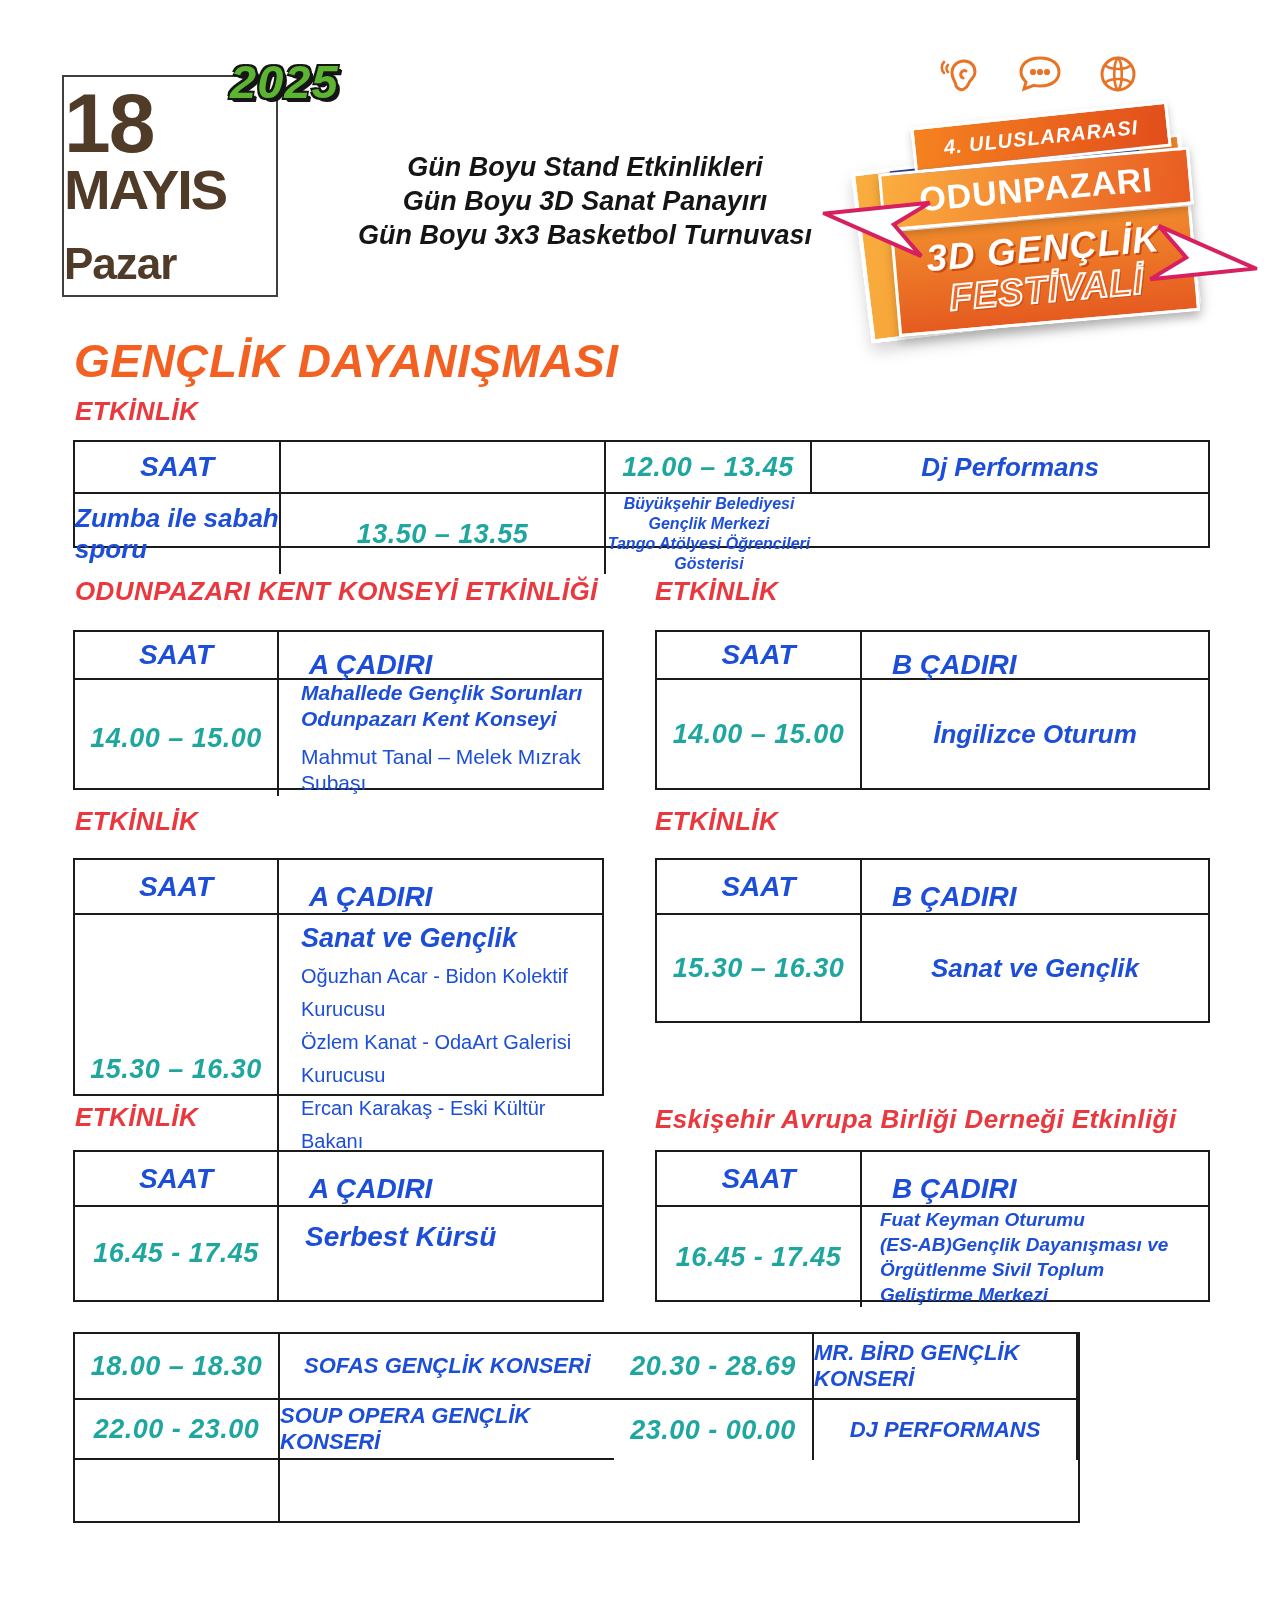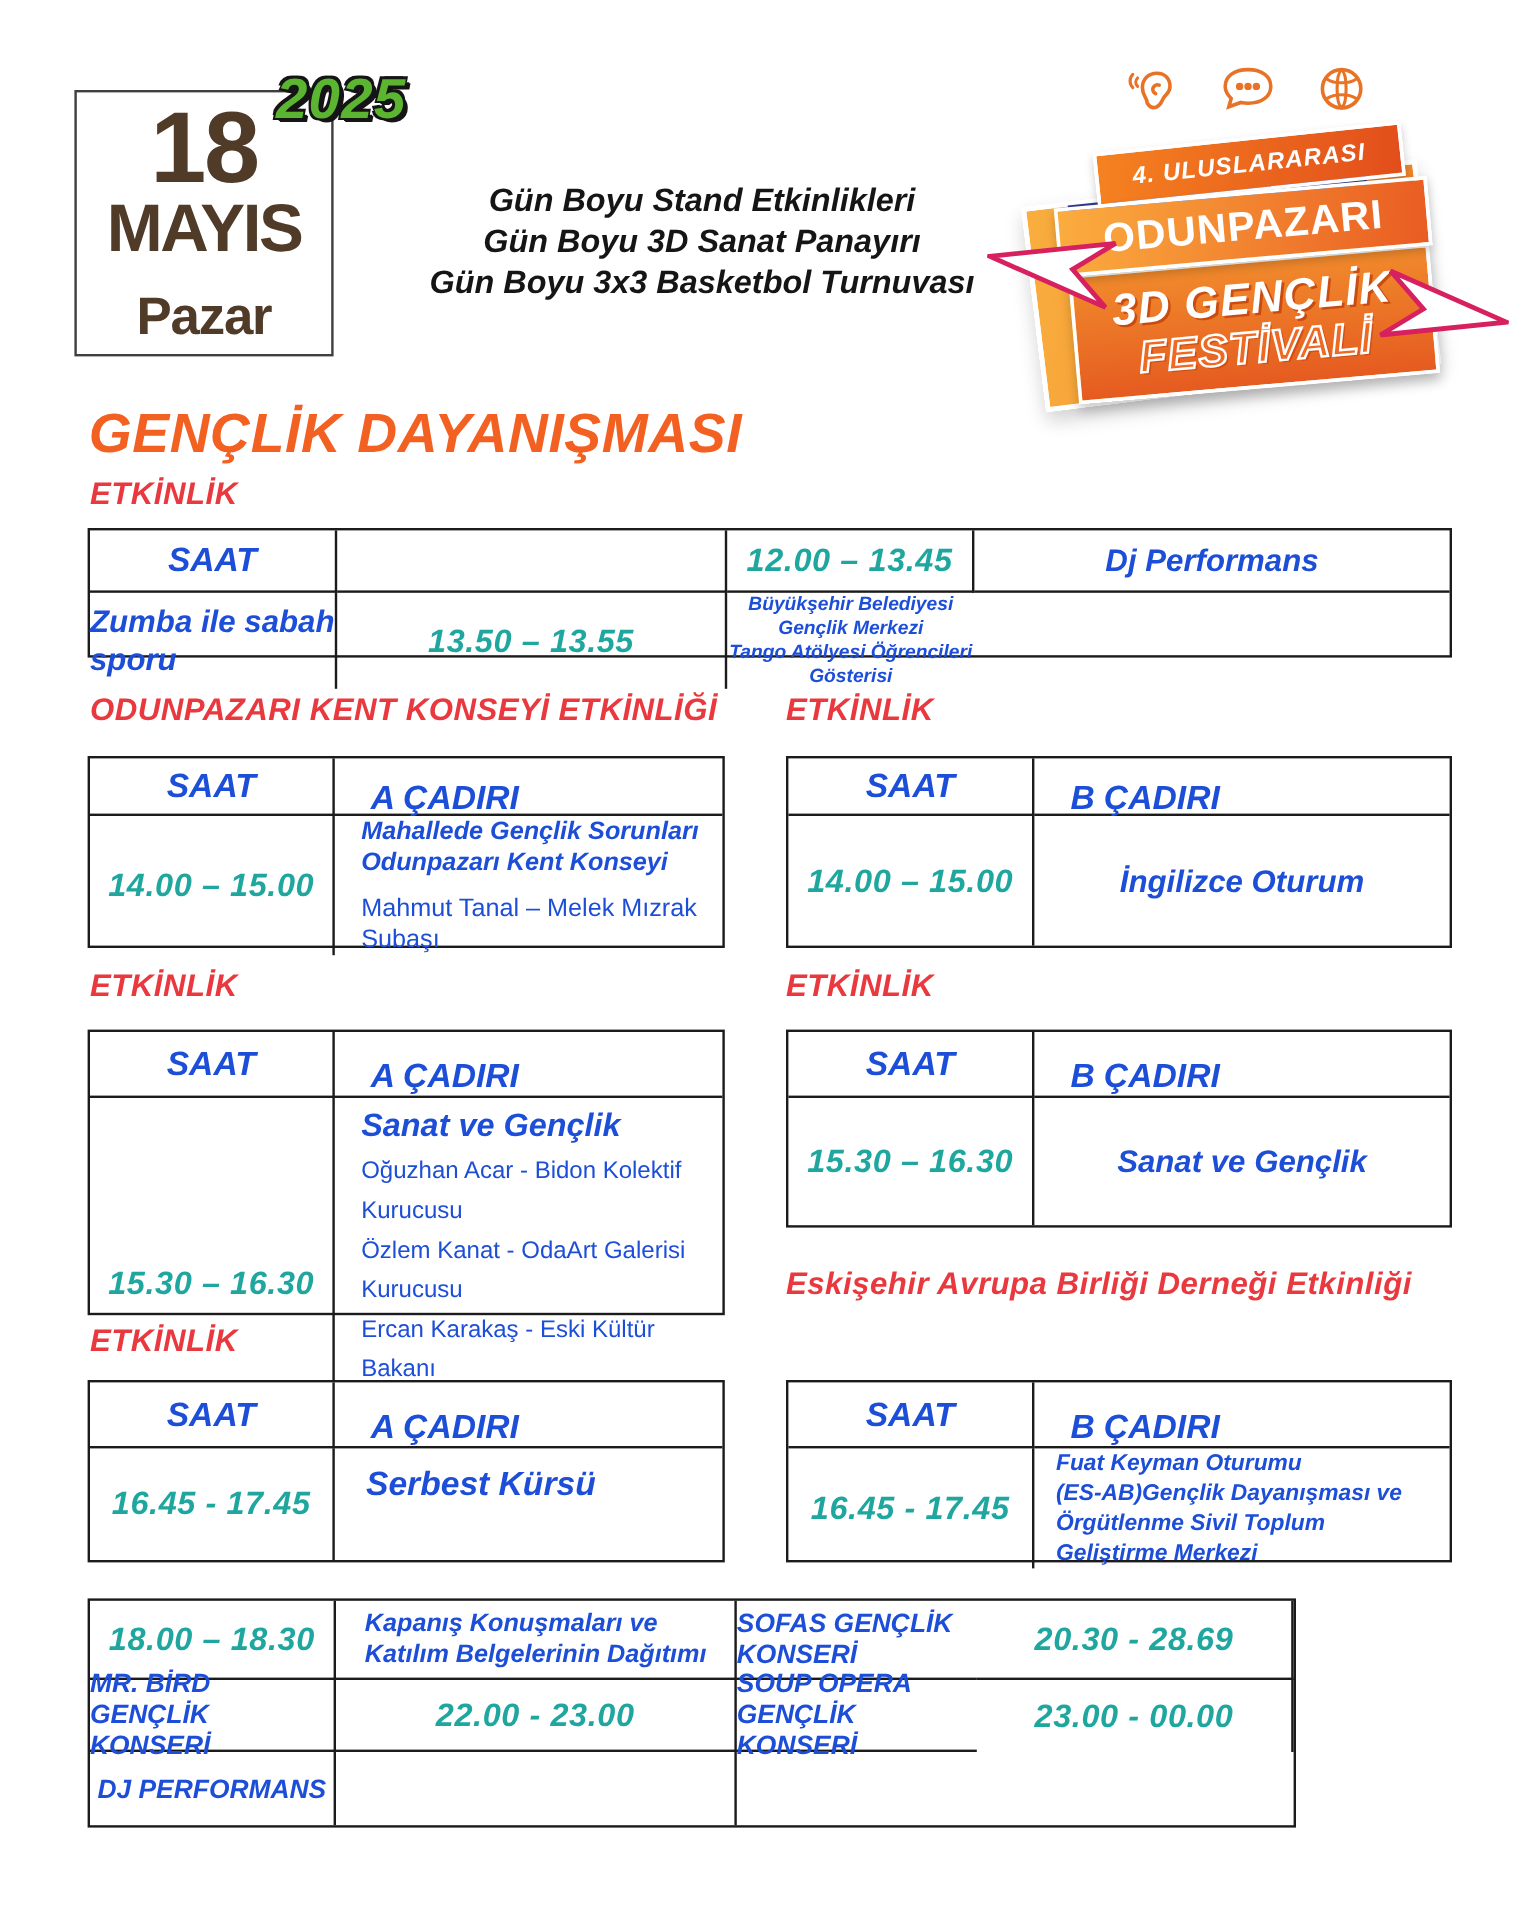--- a/index.html
+++ b/index.html
@@ -2,21 +2,21 @@
 <html><head>
 <meta charset="utf-8">
 <style>
   * { margin:0; padding:0; box-sizing:border-box; }
   body { background:#e8e8e8; font-family:"Liberation Sans", sans-serif; }
   .canvas { position:relative; width:1283px; height:1600px; background:#ffffff; margin:0 auto; overflow:hidden; }
 
   
   .date-box { position:absolute; left:62px; top:75px; width:216px; height:222px;
     border:2px solid #3f3f3f; background:#fff; display:flex; flex-direction:column;
-    align-items:center; justify-content:center; color:#503A28; }
+    align-items:flex-start; justify-content:center; color:#503A28; }
   .date-day { font-size:84px; font-weight:900; line-height:0.9; letter-spacing:-2px; }
   .date-month { font-size:56px; font-weight:900; line-height:1.0; letter-spacing:-2px; }
   .date-weekday { font-size:44px; font-weight:900; line-height:1.0; letter-spacing:-1px;margin-top:24px; }
   .year-badge { position:absolute; left:230px; top:54px; font-size:47px; font-weight:900; font-style:italic;
     color:#5CB531; letter-spacing:1px; z-index:5;
     text-shadow:3px 3px 0 #151515, -2px 2px 0 #151515, 2px -2px 0 #151515, -2px -2px 0 #151515, 4px 4px 0 #151515; }
   .allday { position:absolute; left:318px; top:150px; width:534px; text-align:center;
     font-size:27px; font-weight:900; font-style:italic; color:#151515; line-height:34px; }
 
   
@@ -192,21 +192,21 @@
   </div>
 
   <div class="tbl" style="left:655px; top:858px; width:555px; height:165px; grid-template-columns:205px 1fr; grid-template-rows:55px 1fr;">
     <div class="c saat">SAAT</div>
     <div class="c tent lc">B ÇADIRI</div>
     <div class="c time lr">15.30 – 16.30</div>
     <div class="c event lc lr">Sanat ve Gençlik</div>
   </div>
 
   <div class="sec-head" style="left:75px; top:1102px;">ETKİNLİK</div>
-  <div class="sec-head" style="left:655px; top:1054px;">Eskişehir Avrupa Birliği Derneği Etkinliği</div>
+  <div class="sec-head" style="left:655px; top:1104px;">Eskişehir Avrupa Birliği Derneği Etkinliği</div>
 
   <div class="tbl" style="left:73px; top:1150px; width:531px; height:152px; grid-template-columns:204px 1fr; grid-template-rows:55px 1fr;">
     <div class="c saat">SAAT</div>
     <div class="c tent lc">A ÇADIRI</div>
     <div class="c time lr">16.45 - 17.45</div>
     <div class="c serbest lc lr">Serbest Kürsü</div>
   </div>
 
   <div class="tbl" style="left:655px; top:1150px; width:555px; height:152px; grid-template-columns:205px 1fr; grid-template-rows:55px 1fr;">
     <div class="c saat">SAAT</div>
@@ -215,24 +215,20 @@
     <div class="c leftcol lc lr" style="padding-left:18px;">
       <div class="fuat-line">Fuat Keyman Oturumu</div>
       <div class="fuat-line">(ES-AB)Gençlik Dayanışması ve</div>
       <div class="fuat-line">Örgütlenme Sivil Toplum</div>
       <div class="fuat-line">Geliştirme Merkezi</div>
     </div>
   </div>
 
   <div class="tbl" style="left:73px; top:1332px; width:1007px; height:191px; grid-template-columns:205px 334px 200px 1fr; grid-template-rows:66px 60px 1fr;">
     <div class="c time">18.00 – 18.30</div>
-    <div class="c kapanis">
-      <div>Kapanış Konuşmaları ve</div>
-      <div>Katılım Belgelerinin Dağıtımı</div>
-    </div>
     <div class="c ev-sm lc">SOFAS GENÇLİK KONSERİ</div>
 
     <div class="c time">20.30 - 28.69</div>
     <div class="c ev-sm">MR. BİRD GENÇLİK KONSERİ</div>
     <div class="c time">22.00 - 23.00</div>
     <div class="c ev-sm lc">SOUP OPERA GENÇLİK KONSERİ</div>
 
     <div class="c time lr">23.00 - 00.00</div>
     <div class="c ev-sm lr">DJ PERFORMANS</div>
     <div class="c time lr"></div>

